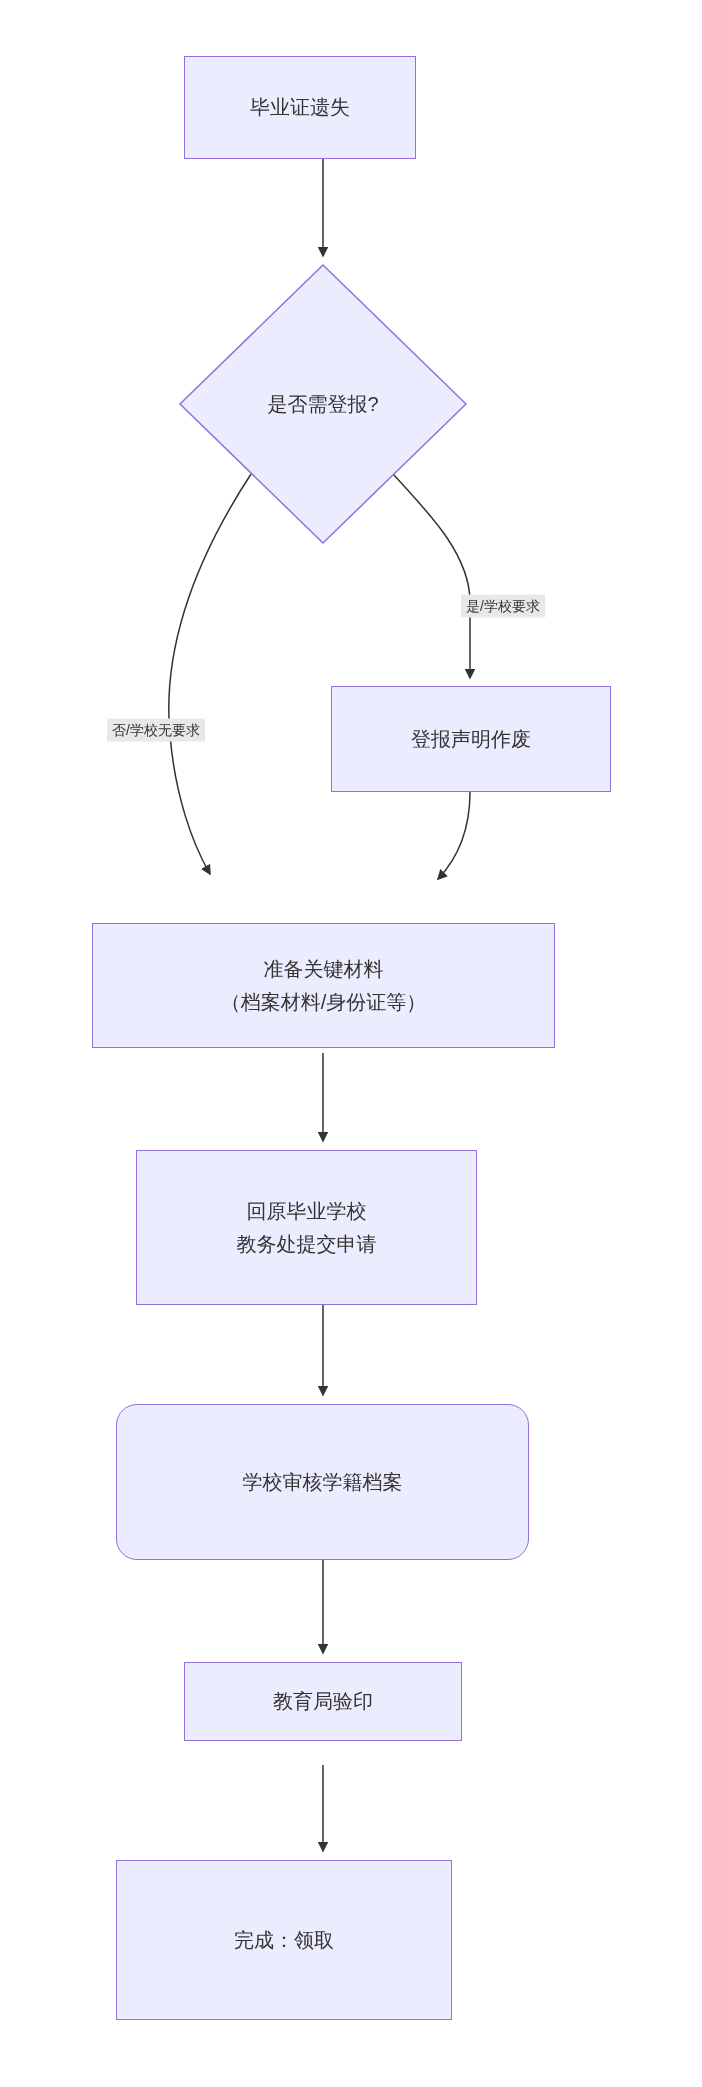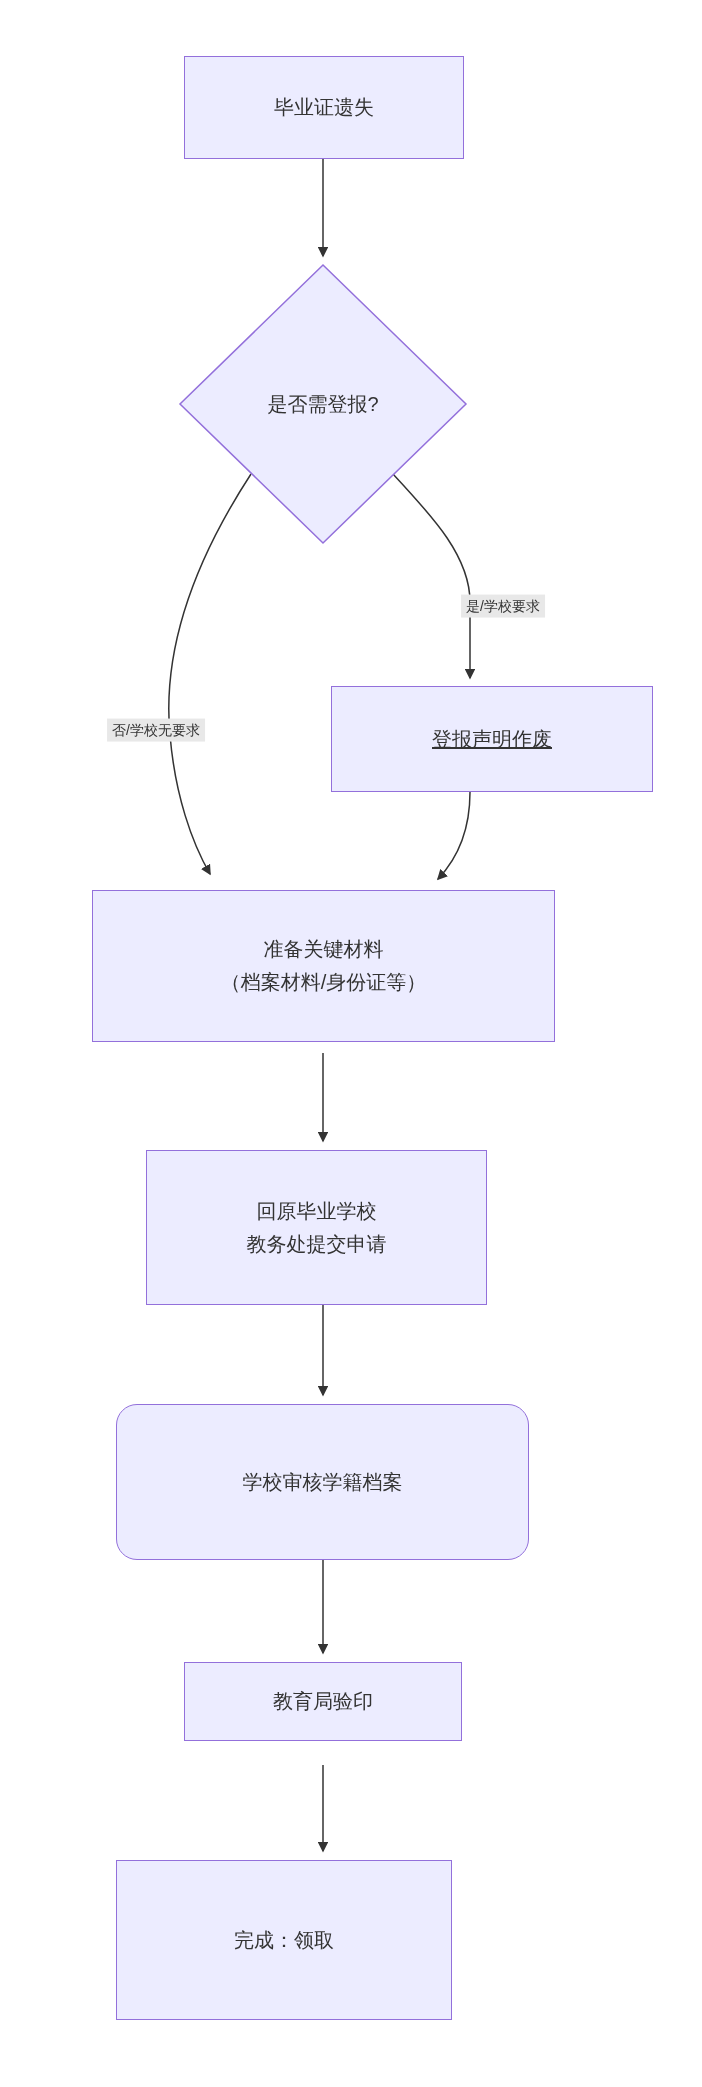--- a/index.html
+++ b/index.html
@@ -62,42 +62,42 @@
 
     <path class="edge" d="M323,1305 L323,1395" marker-end="url(#arrowhead)"></path>
 
     <path class="edge" d="M323,1560 L323,1653" marker-end="url(#arrowhead)"></path>
 
     <path class="edge" d="M323,1765 L323,1851" marker-end="url(#arrowhead)"></path>
 
     <polygon class="shape" points="323,265 466,404 323,543 180,404"></polygon>
   </svg>
 
-  <div class="node" style="left:184px;top:56px;width:280px;height:103px;">
+  <div class="node" style="left:184px;top:56px;width:232px;height:103px;">
     <div class="nline">毕业证遗失</div>
   </div>
 
   <div class="diamond-label" style="left:213px;top:386px;width:220px;height:36px;">
     <span>是否需登报?</span>
   </div>
 
   <div class="edge-label" style="left:503px;top:606px;">是/学校要求</div>
 
   <div class="edge-label" style="left:156px;top:730px;">否/学校无要求</div>
 
-  <div class="node" style="left:331px;top:686px;width:322px;height:106px;text-decoration:underline;">
+  <div class="node" style="left:331px;top:686px;width:280px;height:106px;">
     <div class="nline">登报声明作废</div>
   </div>
 
-  <div class="node" style="left:92px;top:890px;width:463px;height:152px;">
+  <div class="node" style="left:92px;top:923px;width:463px;height:125px;">
     <div class="nline">准备关键材料</div>
     <div class="nline">（档案材料/身份证等）</div>
   </div>
 
-  <div class="node" style="left:146px;top:1150px;width:341px;height:155px;">
+  <div class="node" style="left:136px;top:1150px;width:341px;height:155px;">
     <div class="nline">回原毕业学校</div>
     <div class="nline">教务处提交申请</div>
   </div>
 
   <div class="node" style="left:116px;top:1404px;width:413px;height:156px;border-radius:21px;">
     <div class="nline">学校审核学籍档案</div>
   </div>
 
   <div class="node" style="left:184px;top:1662px;width:278px;height:79px;">
     <div class="nline">教育局验印</div>

